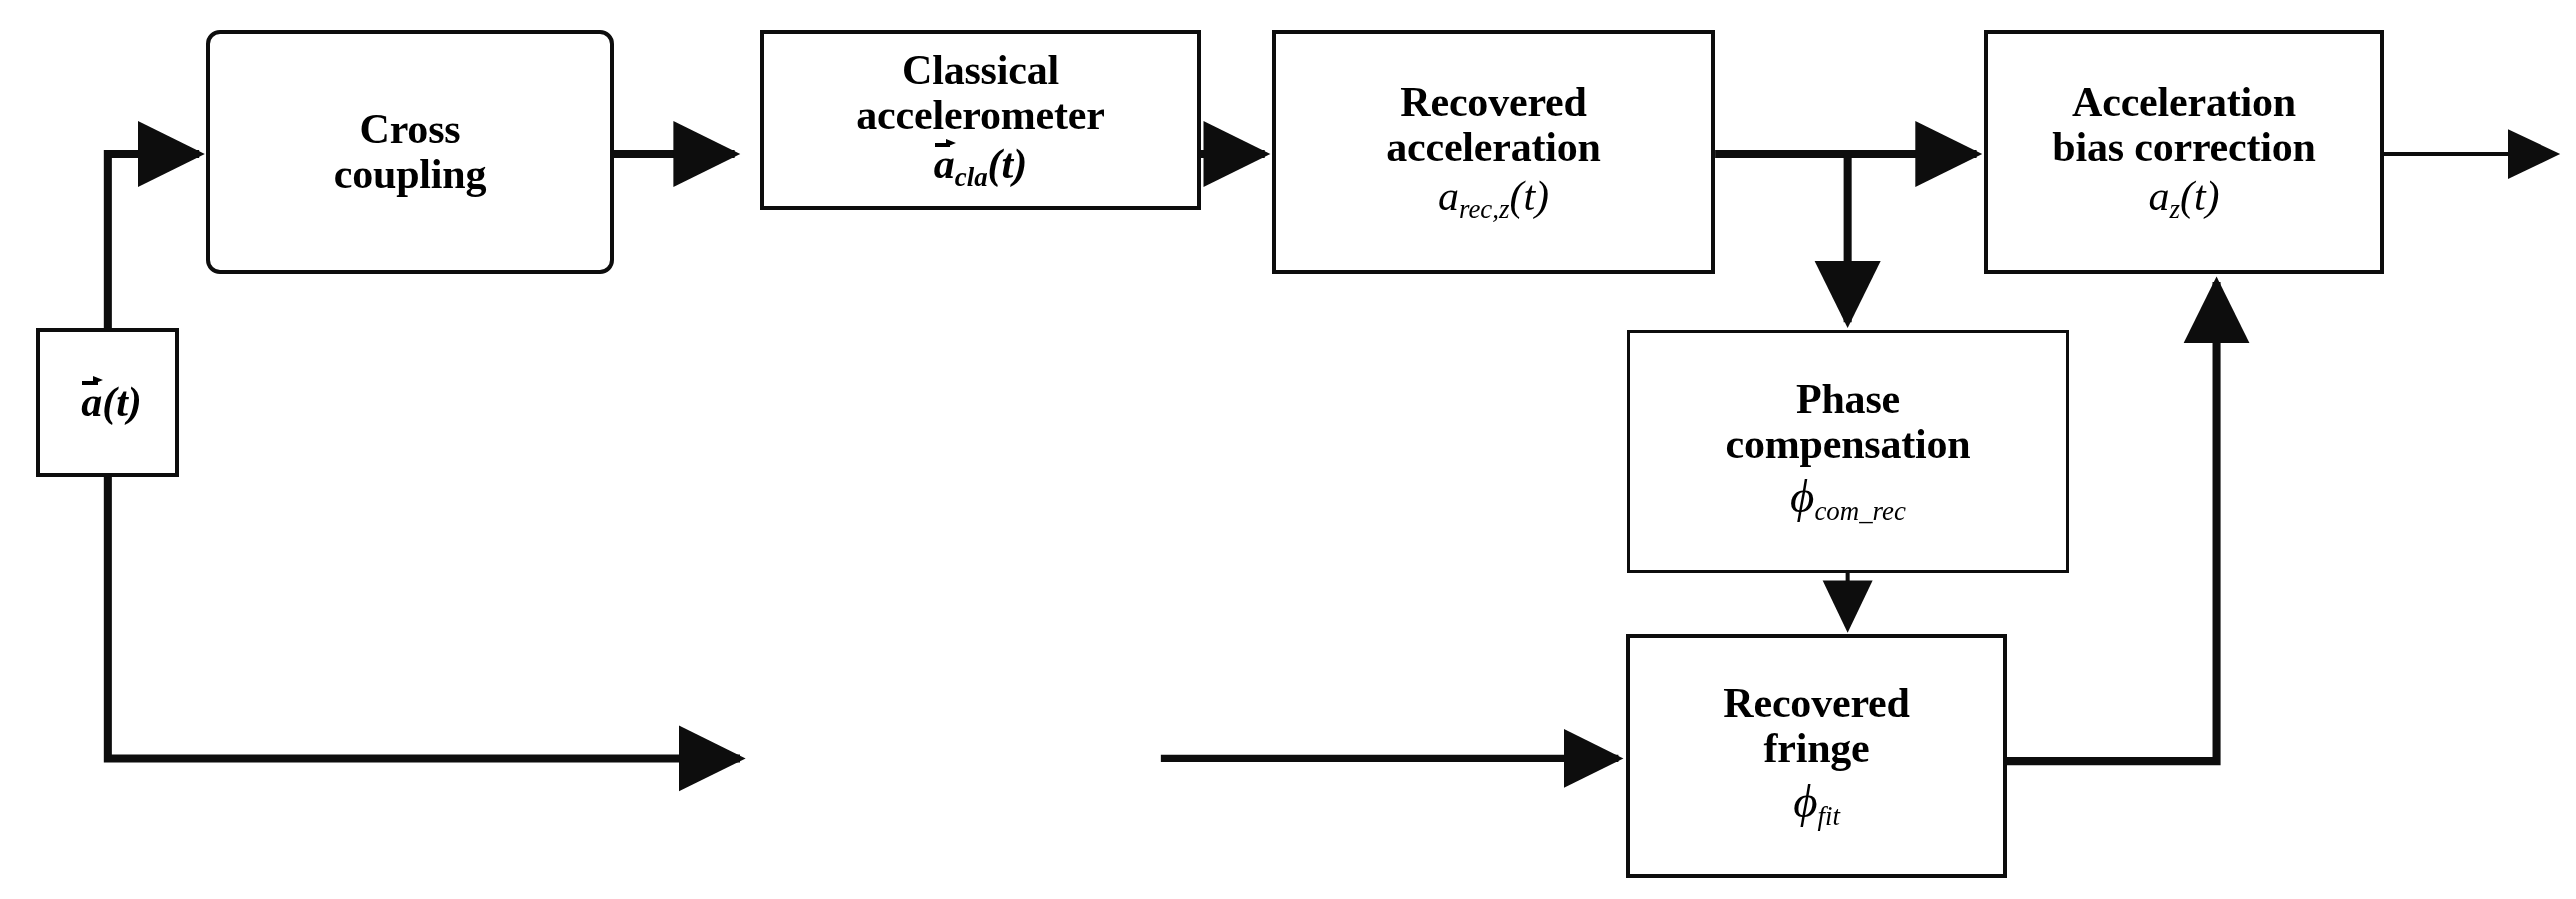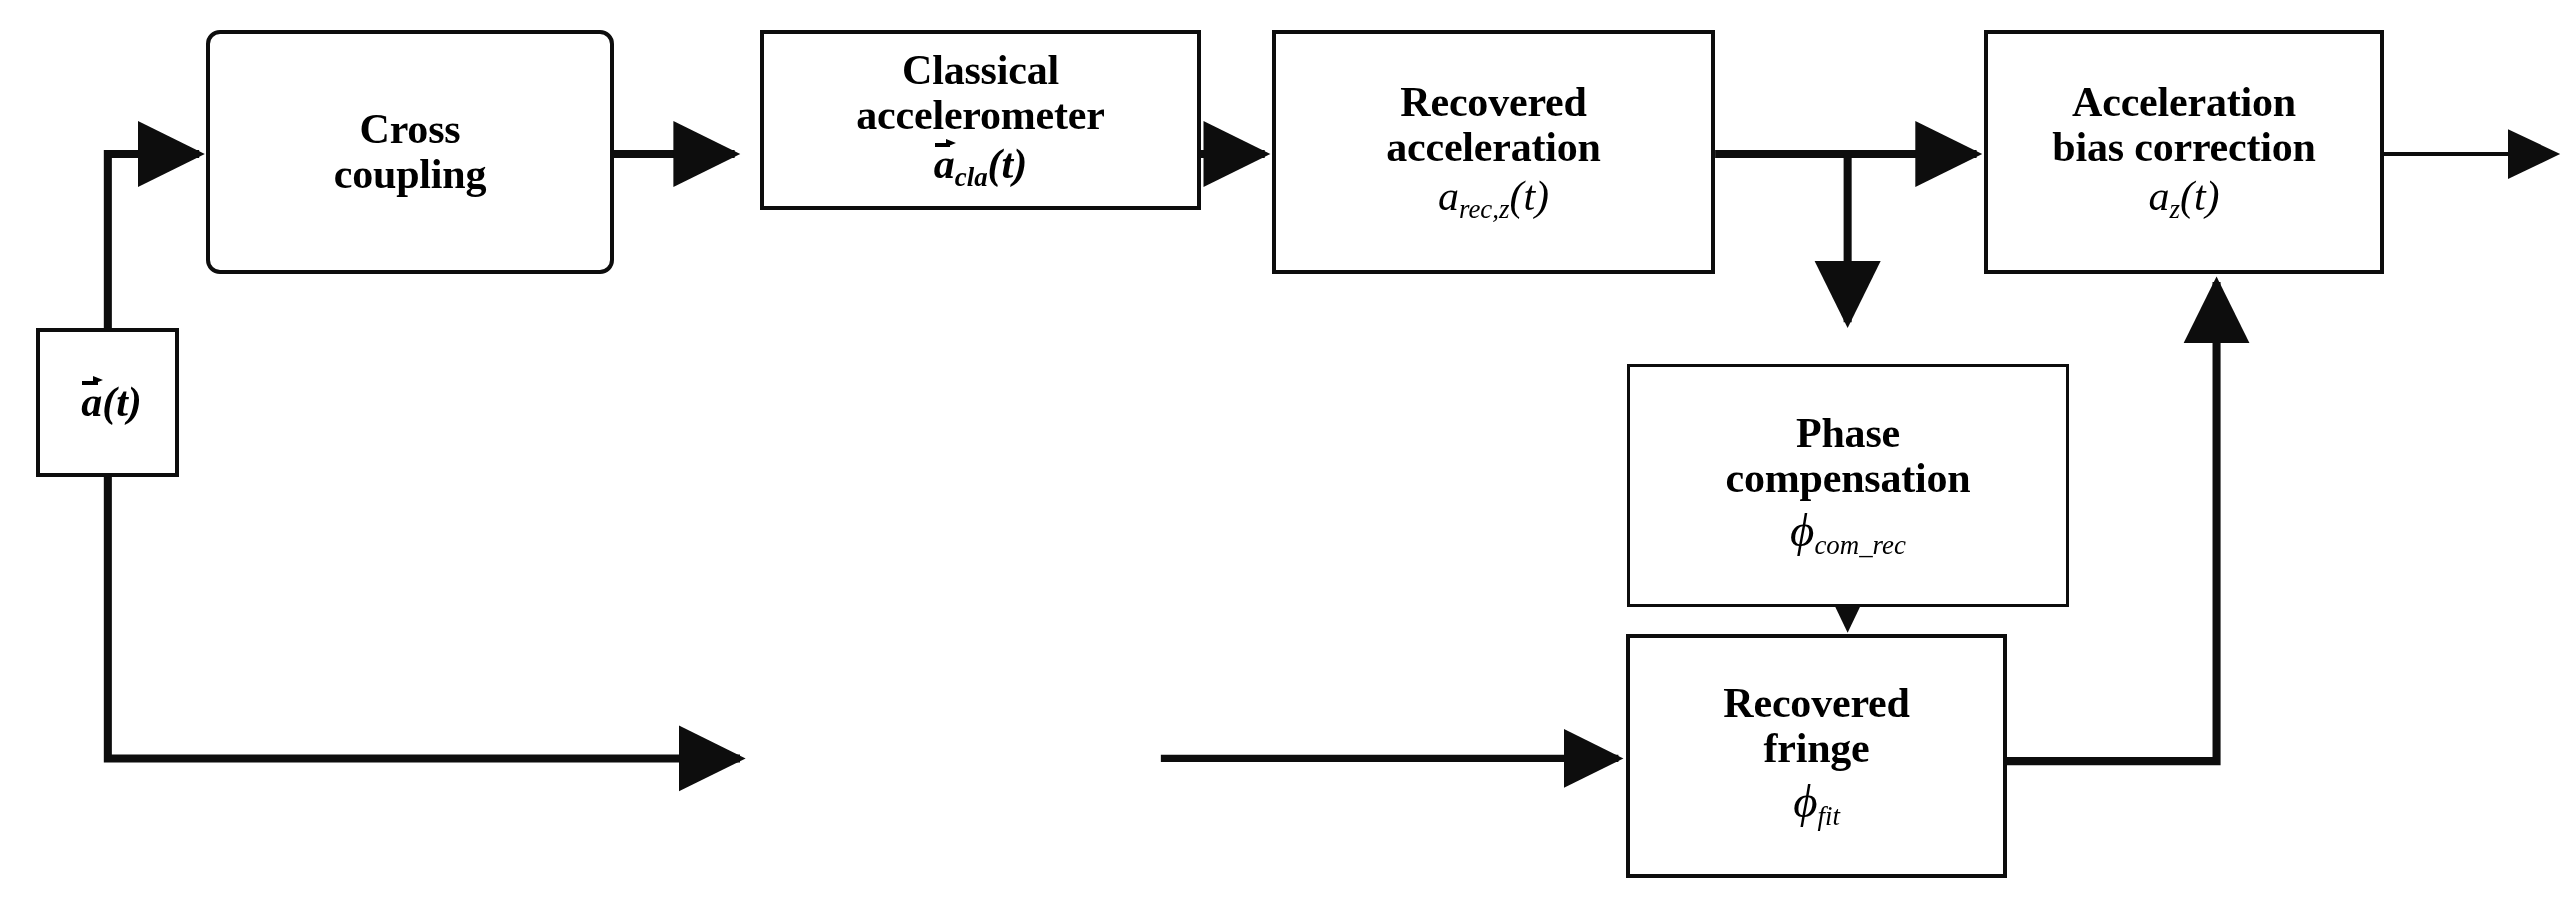--- a/index.html
+++ b/index.html
@@ -31,21 +31,21 @@
     border: 4.5px solid #0d0d0d;
     background: #ffffff;
     display: flex;
     flex-direction: column;
     align-items: center;
     justify-content: center;
     text-align: center;
     color: #000000;
     line-height: 1.07;
   }
-  .node.thin-border { border-width: 3.6px; margin-top: 34px; }
+  .node.thin-border { border-width: 3.6px; }
   .node-title {
     font-weight: bold;
     font-size: 42px;
     letter-spacing: -0.2px;
     white-space: pre-line;
   }
   .node-sym {
     font-size: 42px;
     font-style: italic;
     margin-top: 4.5px;

